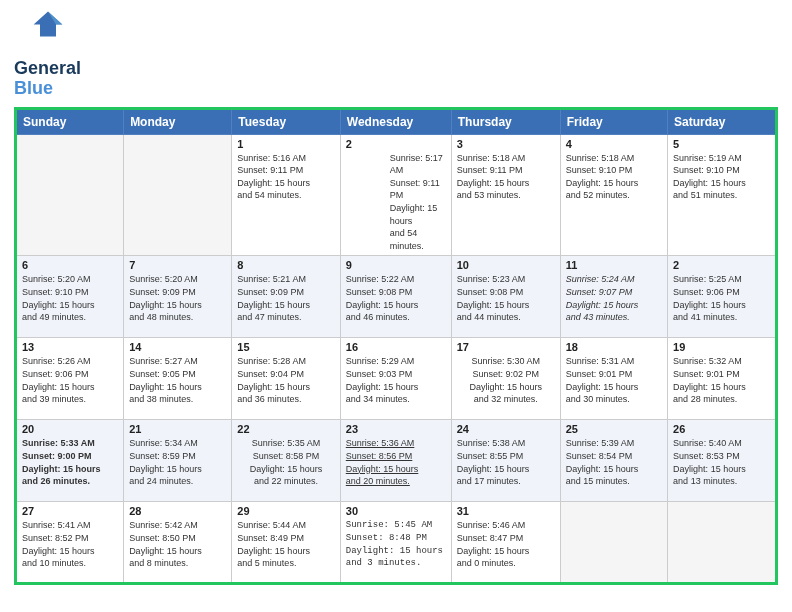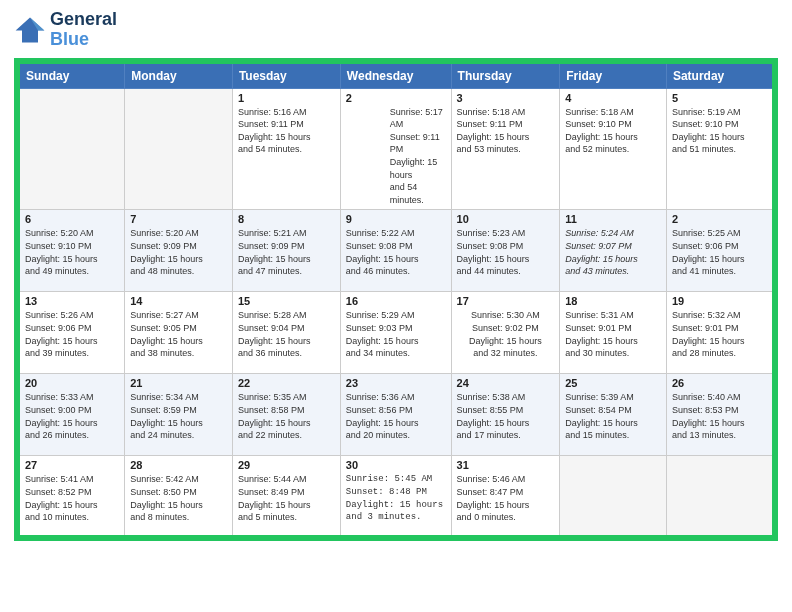--- a/index.html
+++ b/index.html
@@ -17,21 +17,22 @@
     }
     .header {
       display: flex;
       justify-content: space-between;
       align-items: flex-start;
       margin-bottom: 8px;
     }
     .logo {
       display: flex;
       align-items: center;
-      gap: 4px;
+      gap: 21px;
+      flex-direction: column;
     }
     .logo-text {
       font-size: 18px;
       font-weight: bold;
       color: #1a3a5c;
       line-height: 1.1;
     }
     .logo-text span {
       color: #4a90d9;
       text-align: right;
@@ -49,21 +50,21 @@
       color: #1a3a5c;
       line-height: 1.1;
     }
     .location-title {
       font-size: 14px;
       color: #444;
     }
     .calendar {
       width: 100%;
       border-collapse: collapse;
-      border: 6px solid #22c55e;
+      border: 3px solid #22c55e;
     }
     .calendar th {
       background-color: #3a6fb5;
       color: #fff;
       font-size: 12px;
       font-weight: bold;
       text-align: left;
       padding: 5px 6px;
       border: 1px solid #5080c0;
     }
@@ -269,42 +270,42 @@
             <div class="day-number">19</div>
             <div class="day-info" style="white-space: pre-line;">Sunrise: 5:32 AM
 Sunset: 9:01 PM
 Daylight: 15 hours
 and 28 minutes.</div>
           </td>
         </tr>
         <tr>
           <td>
             <div class="day-number">20</div>
-            <div class="day-info" style="white-space: pre-line;">Sunrise: 5:33 AM
+            <div class="day-info" style="white-space: pre-line; font-weight: bold;">Sunrise: 5:33 AM
 Sunset: 9:00 PM
 Daylight: 15 hours
 and 26 minutes.</div>
           </td>
           <td>
             <div class="day-number">21</div>
             <div class="day-info" style="white-space: pre-line;">Sunrise: 5:34 AM
 Sunset: 8:59 PM
 Daylight: 15 hours
 and 24 minutes.</div>
           </td>
           <td>
             <div class="day-number">22</div>
-            <div class="day-info" style="white-space: pre-line;">Sunrise: 5:35 AM
+            <div class="day-info" style="white-space: pre-line; text-align: center;">Sunrise: 5:35 AM
 Sunset: 8:58 PM
 Daylight: 15 hours
 and 22 minutes.</div>
           </td>
           <td>
             <div class="day-number">23</div>
-            <div class="day-info" style="white-space: pre-line;">Sunrise: 5:36 AM
+            <div class="day-info" style="white-space: pre-line; text-decoration: underline;">Sunrise: 5:36 AM
 Sunset: 8:56 PM
 Daylight: 15 hours
 and 20 minutes.</div>
           </td>
           <td>
             <div class="day-number">24</div>
             <div class="day-info" style="white-space: pre-line;">Sunrise: 5:38 AM
 Sunset: 8:55 PM
 Daylight: 15 hours
 and 17 minutes.</div>

